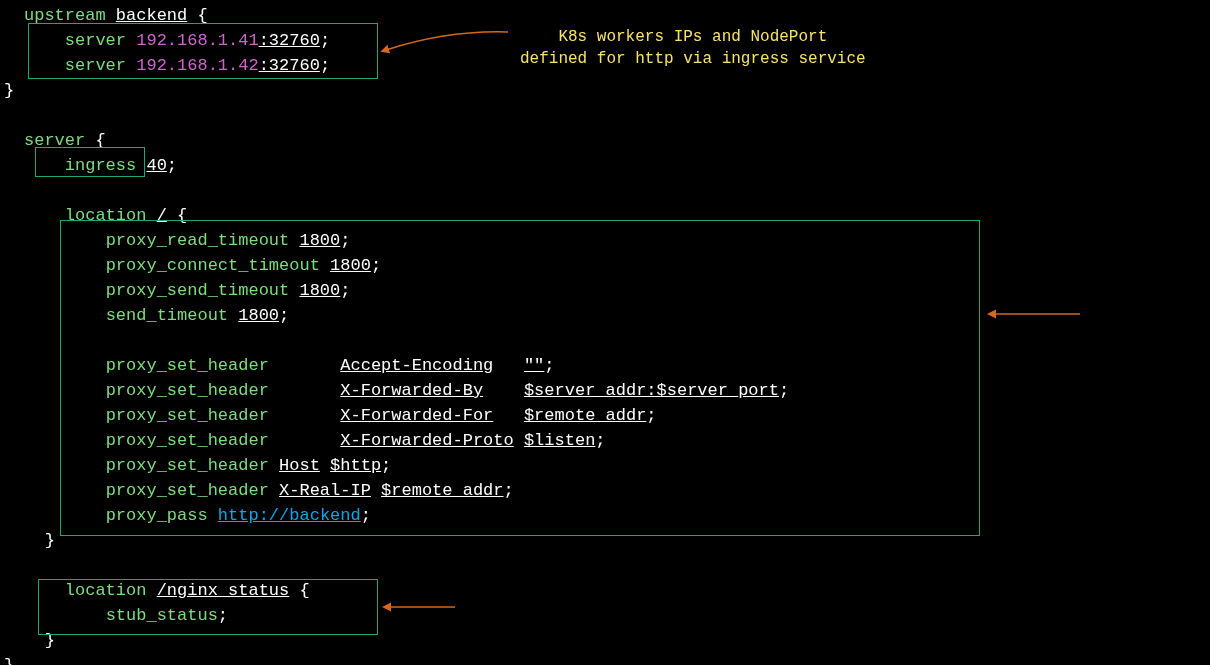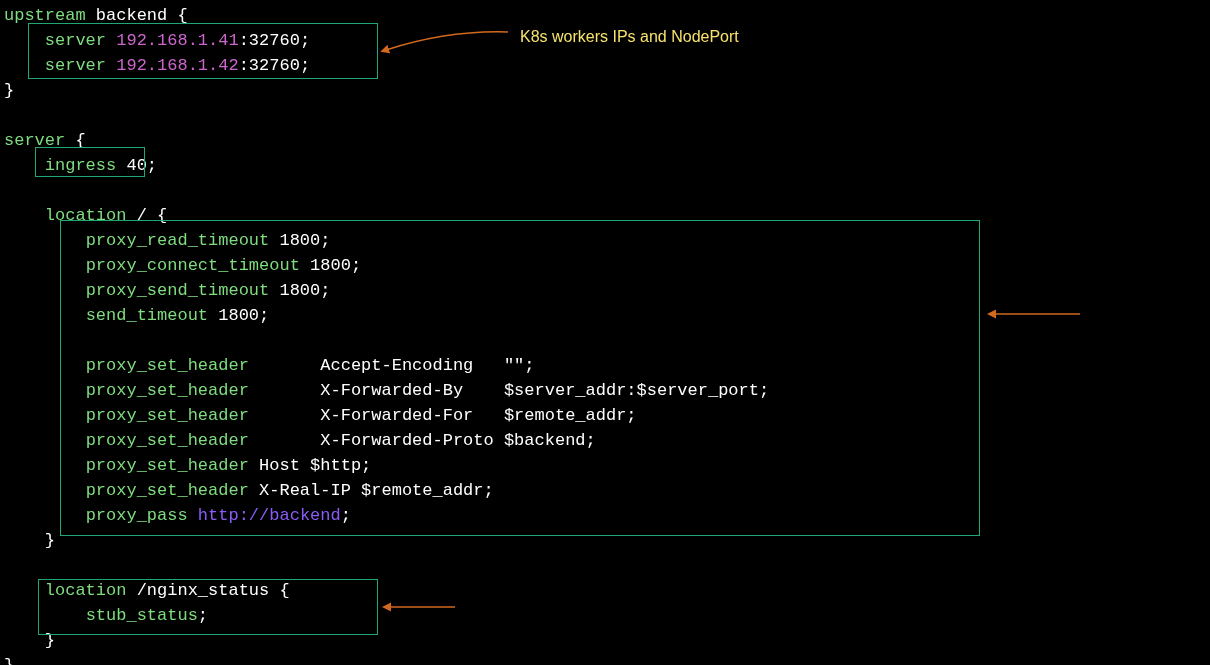--- a/index.html
+++ b/index.html
@@ -13,36 +13,36 @@
     height: 665px;
     position: relative;
     overflow: hidden;
   }
   pre {
     margin: 0;
     font-family: inherit;
     font-size: inherit;
     line-height: 25px;
   }
-  .kw { color: #7fdc7f; }      
+  .kw { color: #7fdc7f; margin-left: 20px; }      
   .ip { color: #cc66cc; text-align: right; }      
-  .txt { color: #ffffff; }     
+  .txt { color: #ffffff; text-decoration: underline; }     
   .brace { color: #ffffff; }
   .semi { color: #ffffff; }
-  .url { color: #8b5cf6; }
+  .url { color: #0ea5e9; text-decoration: underline; }
   .box {
     position: absolute;
     border: 1px solid #1fa876;
     box-sizing: border-box;
     pointer-events: none;
   }
   .annot {
     position: absolute;
     color: #f7e36a;
-    font-family: Liberation Sans, sans-serif;
+    font-family: Liberation Mono, monospace;
     font-size: 16px;
     line-height: 22px;
     text-align: center;
     white-space: nowrap;
   }
   .arrow {
     position: absolute;
     pointer-events: none;
   }
   .code-wrap { position:absolute; left:4px; top:3px; }
@@ -61,39 +61,40 @@
 
     <span class="kw">location</span> <span class="txt">/</span> <span class="brace">{</span>
         <span class="kw">proxy_read_timeout</span> <span class="txt">1800</span><span class="semi">;</span>
         <span class="kw">proxy_connect_timeout</span> <span class="txt">1800</span><span class="semi">;</span>
         <span class="kw">proxy_send_timeout</span> <span class="txt">1800</span><span class="semi">;</span>
         <span class="kw">send_timeout</span> <span class="txt">1800</span><span class="semi">;</span>
 
         <span class="kw">proxy_set_header</span>       <span class="txt">Accept-Encoding</span>   <span class="txt">""</span><span class="semi">;</span>
         <span class="kw">proxy_set_header</span>       <span class="txt">X-Forwarded-By</span>    <span class="txt">$server_addr:$server_port</span><span class="semi">;</span>
         <span class="kw">proxy_set_header</span>       <span class="txt">X-Forwarded-For</span>   <span class="txt">$remote_addr</span><span class="semi">;</span>
-        <span class="kw">proxy_set_header</span>       <span class="txt">X-Forwarded-Proto</span> <span class="txt">$backend</span><span class="semi">;</span>
+        <span class="kw">proxy_set_header</span>       <span class="txt">X-Forwarded-Proto</span> <span class="txt">$listen</span><span class="semi">;</span>
         <span class="kw">proxy_set_header</span> <span class="txt">Host</span> <span class="txt">$http</span><span class="semi">;</span>
         <span class="kw">proxy_set_header</span> <span class="txt">X-Real-IP</span> <span class="txt">$remote_addr</span><span class="semi">;</span>
         <span class="kw">proxy_pass</span> <span class="url">http://backend</span><span class="semi">;</span>
     <span class="brace">}</span>
 
     <span class="kw">location</span> <span class="txt">/nginx_status</span> <span class="brace">{</span>
         <span class="kw">stub_status</span><span class="semi">;</span>
     <span class="brace">}</span>
 <span class="brace">}</span></pre>
 </div>
 
 <div class="box" style="left:28px; top:23px; width:350px; height:56px;"></div>
 <div class="box" style="left:35px; top:147px; width:110px; height:30px;"></div>
 <div class="box" style="left:60px; top:220px; width:920px; height:316px;"></div>
 <div class="box" style="left:38px; top:579px; width:340px; height:56px;"></div>
 
 <div class="annot" style="left:520px; top:26px;">
   <span>K8s workers IPs and NodePort</span><br>
+  <span>defined for http via ingress service</span>
 </div>
 
 <svg class="arrow" style="left:378px; top:20px; width:135px; height:40px;">
   <defs>
     <marker id="ah1" markerWidth="10" markerHeight="10" refX="2" refY="3" orient="auto">
       <path d="M0,0 L6,3 L0,6 Z" fill="#d2691e"></path>
     </marker>
   </defs>
   <path d="M130,12 Q70,10 8,30" stroke="#d2691e" stroke-width="1.5" fill="none" marker-end="url(#ah1)"></path>
 </svg>

